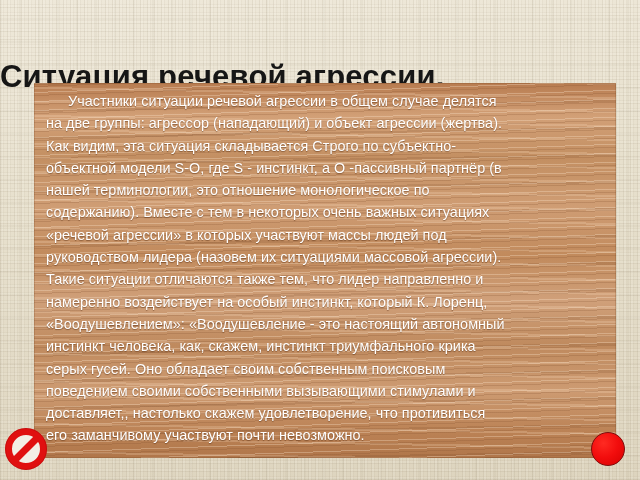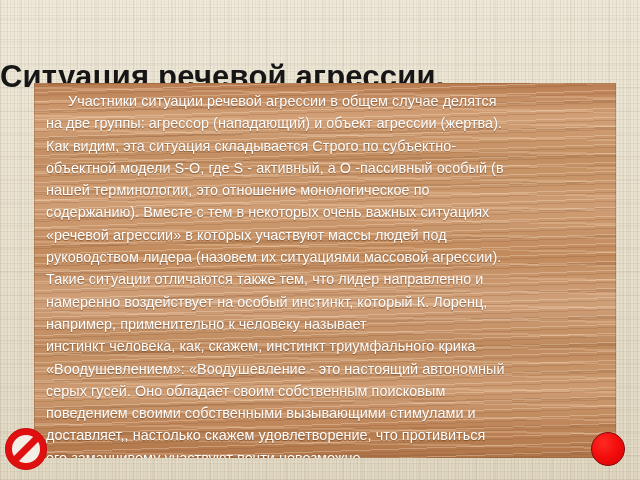--- a/index.html
+++ b/index.html
@@ -151,30 +151,29 @@
 <body>
 
 <div id="slide">
 
   <h1 id="title">Ситуация речевой агрессии.</h1>
 
   <div id="body-panel">
     <div class="line indent">Участники ситуации речевой агрессии в общем случае делятся</div>
     <div class="line">на две группы: агрессор (нападающий) и объект агрессии (жертва).</div>
     <div class="line">Как видим, эта ситуация складывается Строго по субъектно-</div>
-    <div class="line">объектной модели S-O, где S - активный, а О -пассивный особый (в</div>
+    <div class="line">объектной модели S-O, где S - инстинкт, а О -пассивный партнёр (в</div>
     <div class="line">нашей терминологии, это отношение монологическое по</div>
     <div class="line">содержанию). Вместе с тем в некоторых очень важных ситуациях</div>
     <div class="line">«речевой агрессии» в которых участвуют массы людей под</div>
     <div class="line">руководством лидера (назовем их ситуациями массовой агрессии).</div>
     <div class="line">Такие ситуации отличаются также тем, что лидер направленно и</div>
     <div class="line">намеренно воздействует на особый инстинкт, который  К. Лоренц,</div>
-    <div class="line">например, применительно к человеку называет</div>
+    <div class="line">«Воодушевлением»: «Воодушевление - это настоящий автономный</div>
     <div class="line">инстинкт человека, как, скажем, инстинкт триумфального крика</div>
-    <div class="line">«Воодушевлением»: «Воодушевление - это настоящий автономный</div>
     <div class="line">серых гусей. Оно обладает своим собственным поисковым</div>
     <div class="line">поведением своими собственными вызывающими стимулами и</div>
     <div class="line">доставляет,, настолько скажем удовлетворение, что противиться</div>
     <div class="line">его заманчивому участвуют почти невозможно.</div>
   </div>
 
   <span id="no-entry-icon">
     <svg width="42" height="42" viewBox="0 0 42 42" xmlns="http://www.w3.org/2000/svg">
       <circle cx="21" cy="21" r="17.5" fill="#f3efe6" stroke="#e01010" stroke-width="7"></circle>
       <line x1="9.2" y1="32.8" x2="32.8" y2="9.2" stroke="#e01010" stroke-width="7" stroke-linecap="butt"></line>

